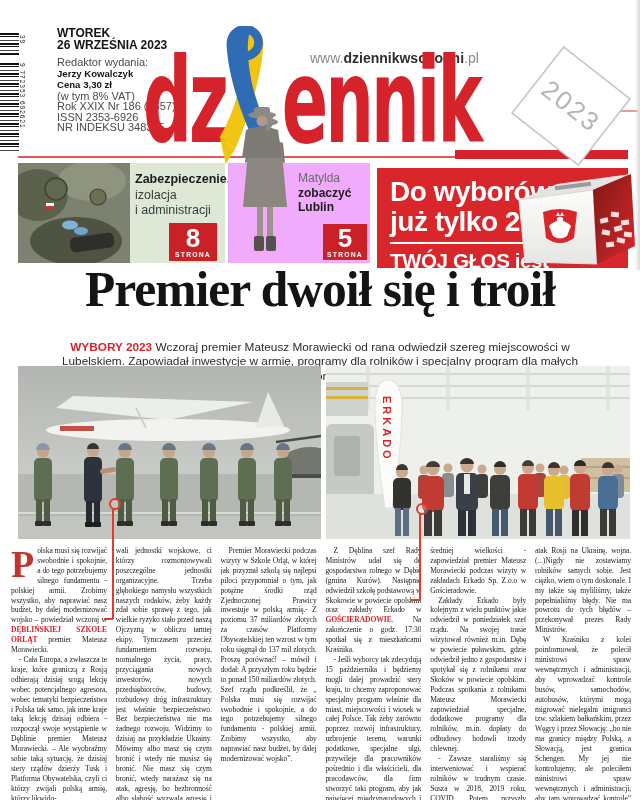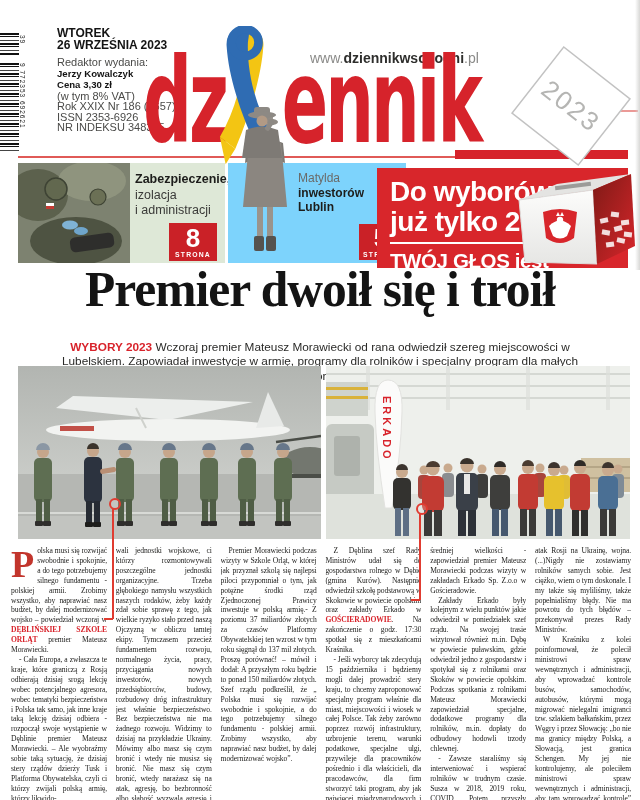--- a/index.html
+++ b/index.html
@@ -39,21 +39,21 @@
   .redline{left:18px;top:156px;width:437px;height:2px;background:#e05a57;}
   .redline2{left:594px;top:110px;width:44px;height:2px;background:#eb9a97;}
   .ballot{left:503px;top:22px;width:132px;height:247px;z-index:5;}
 
   
   .teaser{top:163px;height:100px;overflow:visible;}
   .teaser-left{left:18px;width:207px;background:#dee8d7;}
   .tphoto{position:absolute;left:0;top:0;width:112px;height:100px;}
   .ttext{position:absolute;left:117px;top:9px;font-size:12.5px;line-height:15.5px;color:#3a3a38;}
   .ttext .tb{font-weight:bold;color:#1d1d1b;}
-  .teaser-mid{left:228px;width:142px;background:#7dd3fc;padding-left:36px;}
+  .teaser-mid{left:228px;width:142px;background:#f0abfc;}
   .woman{position:absolute;left:6px;top:-52px;width:62px;height:152px;}
   .mtext{position:absolute;left:70px;top:8px;font-size:12px;line-height:14.5px;color:#6a6a68;}
   .mtext .tb{font-weight:bold;color:#1d1d1b;}
   .pagebox{position:absolute;background:#ca2127;color:#fff;text-align:center;display:flex;
            flex-direction:column;justify-content:center;cursor:pointer;}
   .pagebox .pn{font-size:26px;font-weight:bold;line-height:24px;}
   .pagebox .pl{font-size:6.8px;font-weight:bold;letter-spacing:1.2px;line-height:9px;}
   .pb8{right:8px;bottom:2px;width:48px;height:38px;}
   .pb5{right:3px;bottom:3px;width:44px;height:36px;}
 
@@ -223,21 +223,21 @@
       <rect x="21" y="24" width="20" height="8" rx="3" fill="#6f6b66"></rect>
       <path d="M13,32 Q31,24 49,32 L51,52 Q31,44 11,52 Z" fill="#7d7974"></path>
       <path d="M15,31 L47,31 L53,96 L9,96 Z" fill="#8b8680"></path>
       <rect x="23" y="96" width="6" height="30" fill="#9a948c"></rect>
       <rect x="33" y="96" width="6" height="30" fill="#9a948c"></rect>
       <rect x="20" y="125" width="10" height="15" rx="2" fill="#55524e"></rect>
       <rect x="32" y="125" width="10" height="15" rx="2" fill="#55524e"></rect>
     </svg>
     <div class="mtext">
       <div>Matylda</div>
-      <div class="tb">inwestorów</div>
+      <div class="tb">zobaczyć</div>
       <div class="tb">Lublin</div>
     </div>
     <div class="pagebox pb5">
       <span class="pn">5</span>
       <span class="pl">STRONA</span>
     </div>
   </div>
 
   <div class="abs banner">
     <div class="l1">Do wyborów</div>

